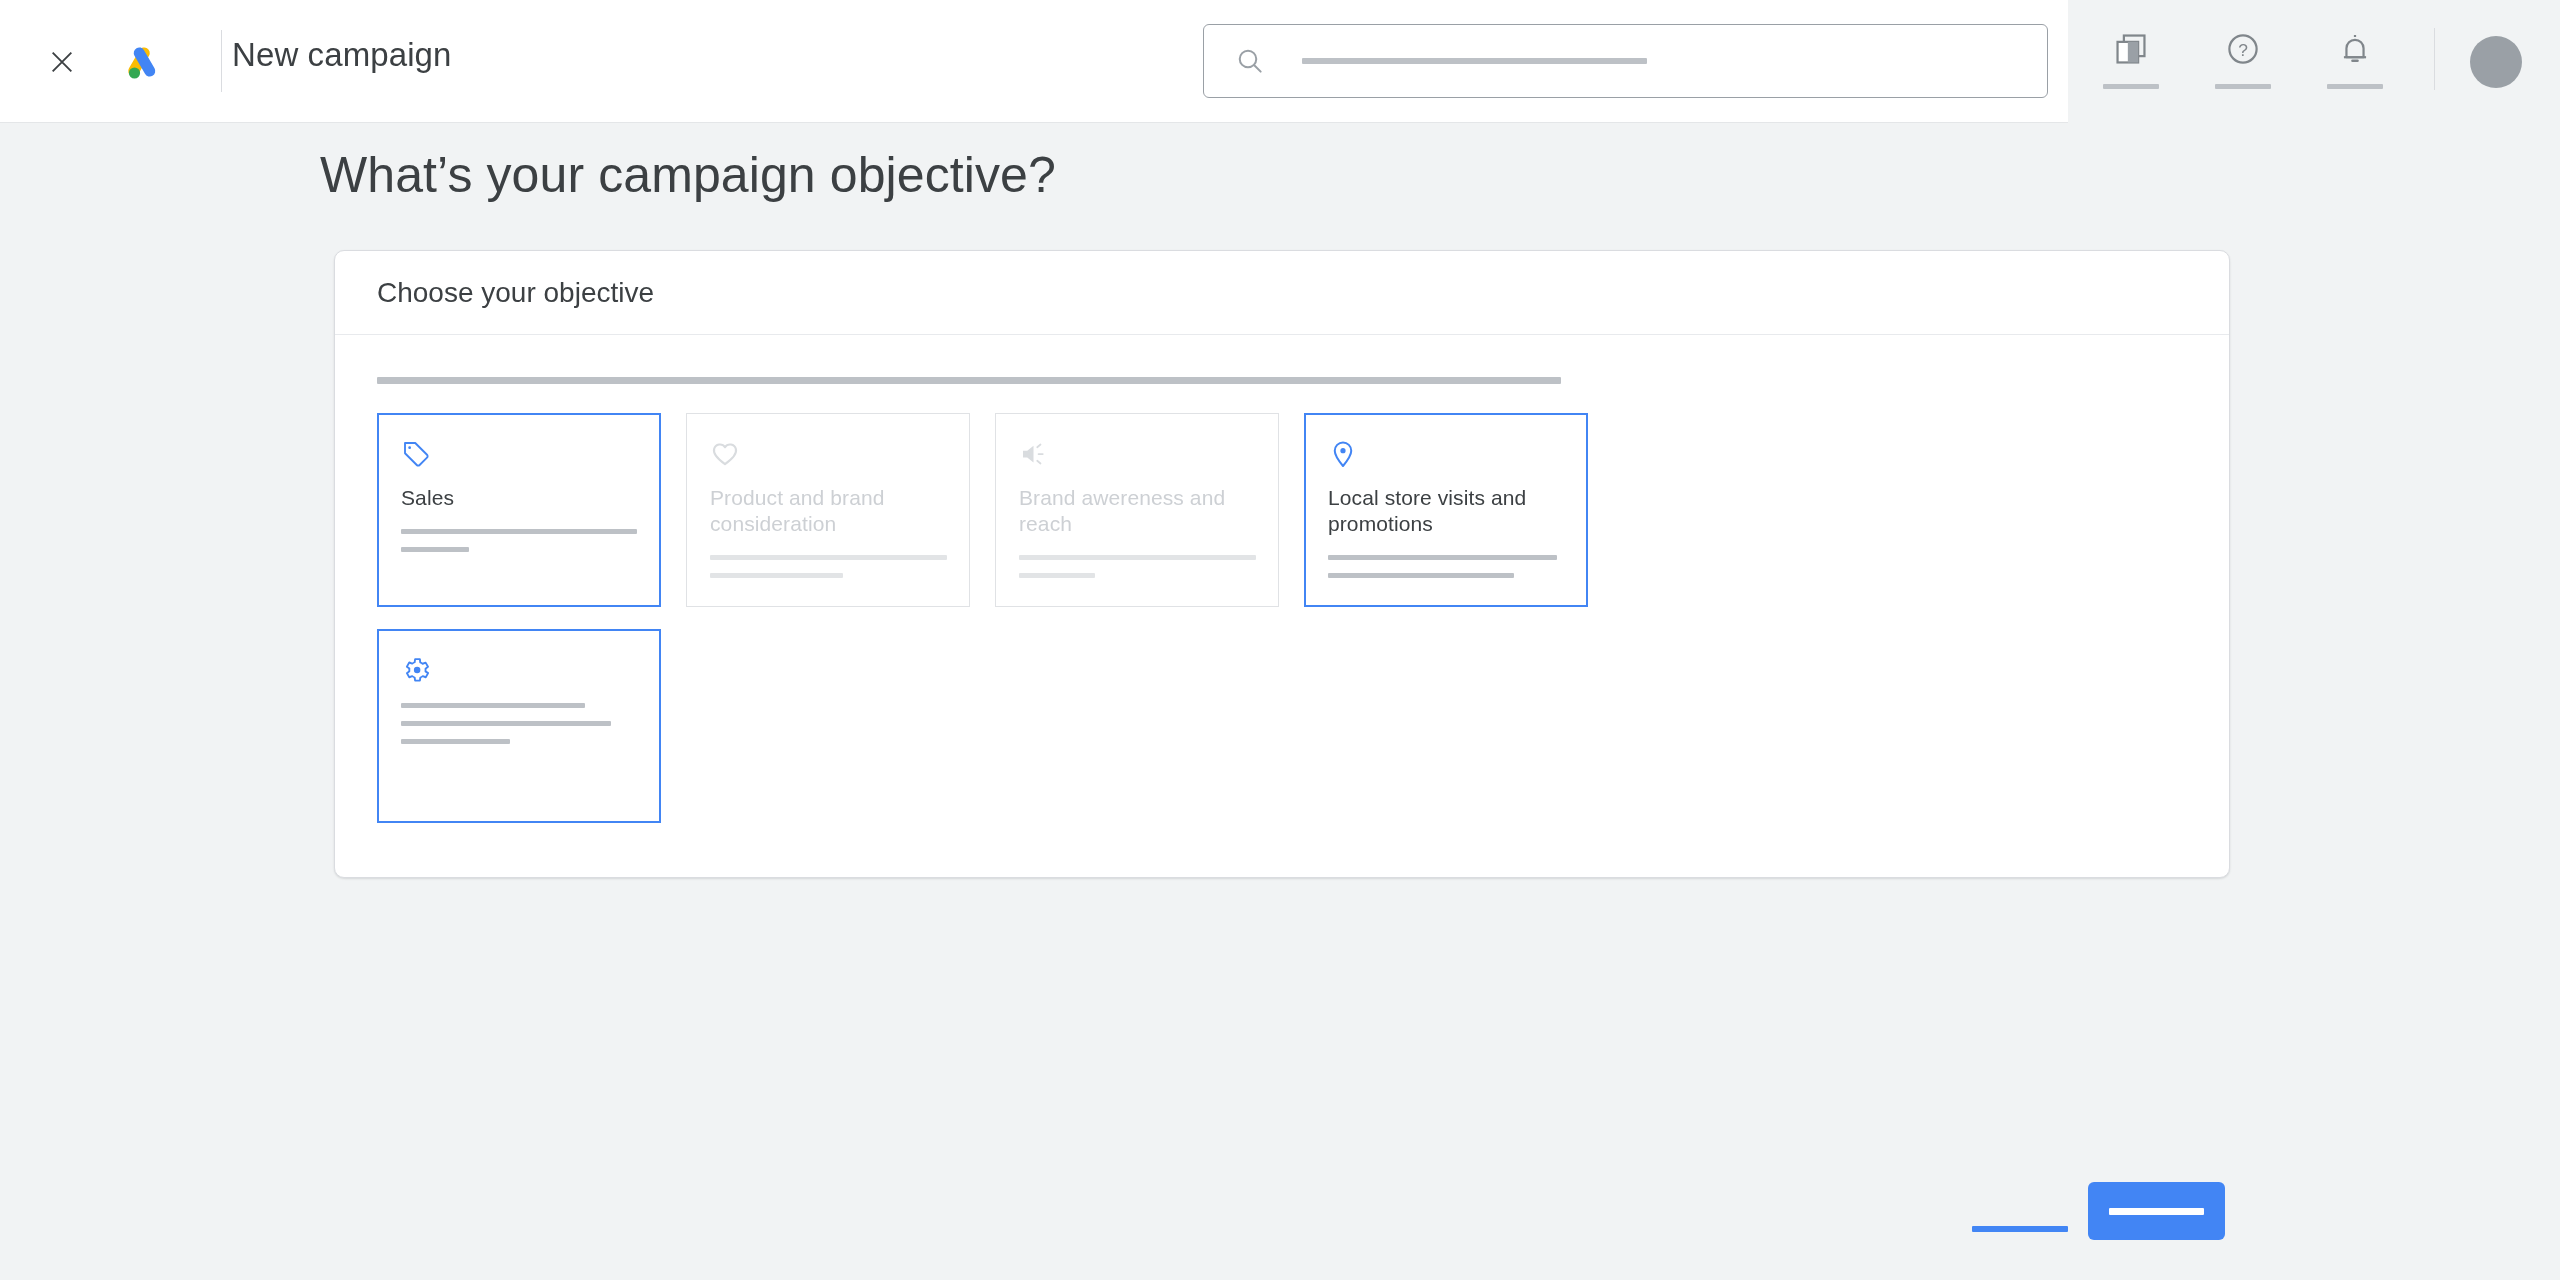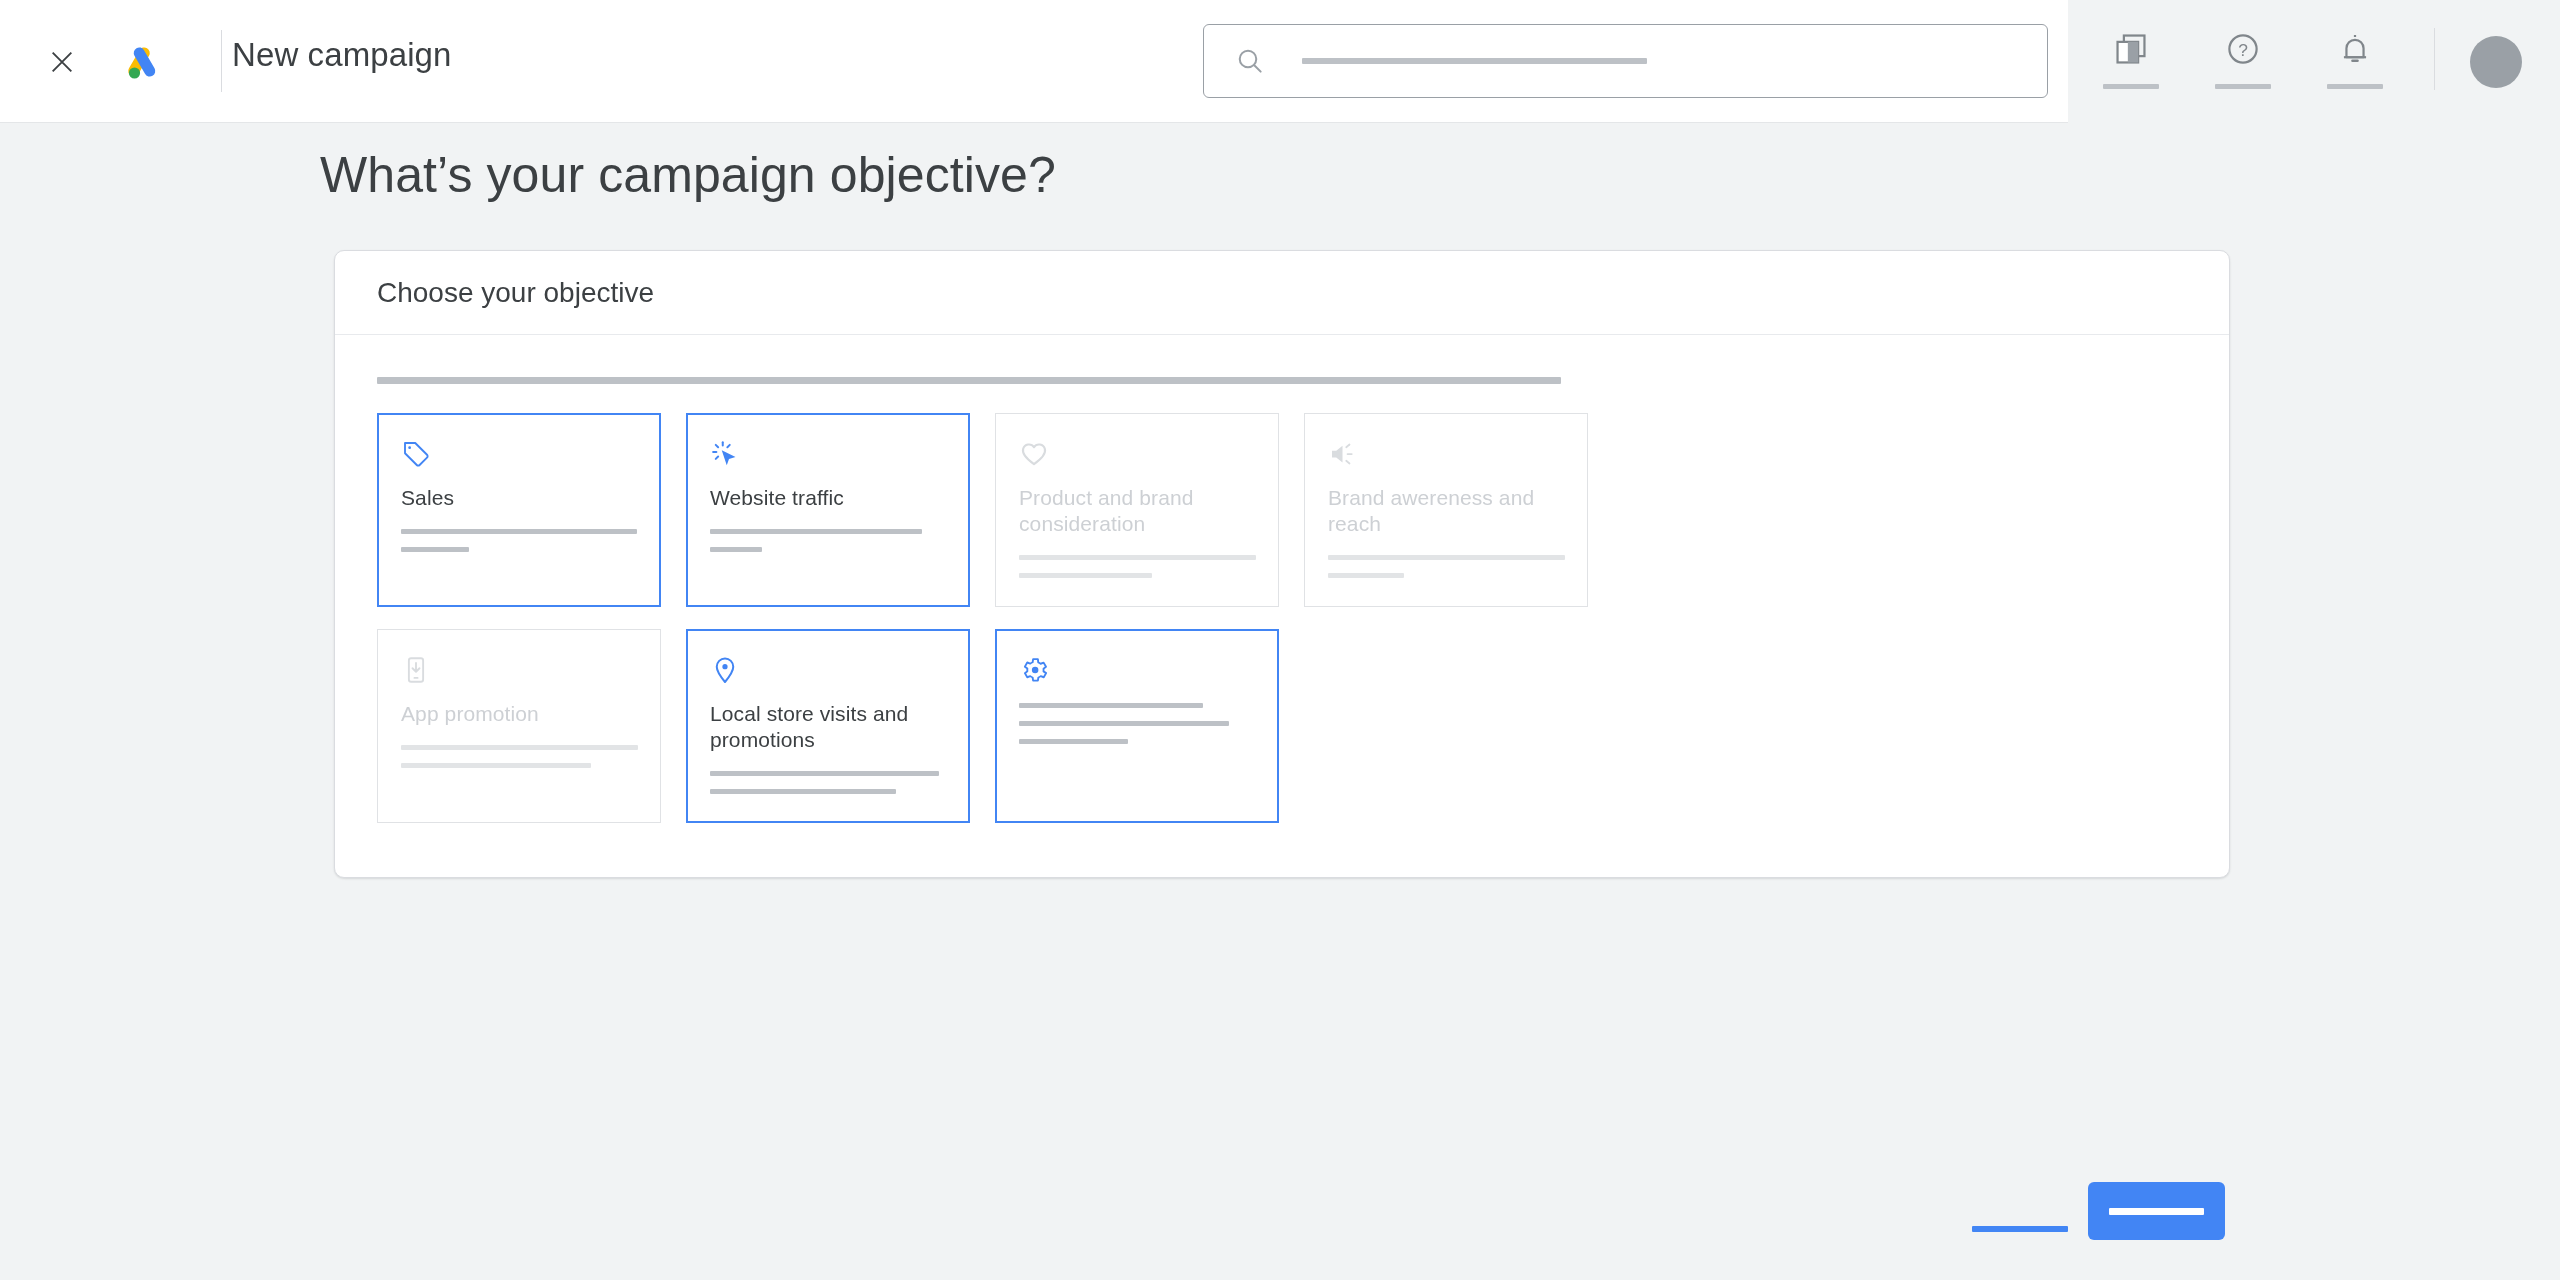--- a/index.html
+++ b/index.html
@@ -313,37 +313,20 @@
           <svg class="icon" viewBox="0 0 24 24">
             <path d="M3.2 3.2 h8.2 L20.8 12.6 a1.6 1.6 0 0 1 0 2.3 l-5.9 5.9 a1.6 1.6 0 0 1 -2.3 0 L3.2 11.4 z" fill="none" stroke="#4285f4" stroke-width="1.5" stroke-linejoin="round"></path>
             <circle cx="6.9" cy="6.9" r="1.1" fill="#4285f4"></circle>
           </svg>
           <div class="label">Sales</div>
           <div class="lines">
             <div class="ln" style="width: 100%;"></div>
             <div class="ln" style="width: 29%;"></div>
           </div>
         </div>
-        <div class="objcard">
-          <svg class="icon" viewBox="0 0 24 24">
-            <g stroke="#4285f4" stroke-width="1.6" stroke-linecap="round">
-              <path d="M10.2 2.6 v2.6"></path>
-              <path d="M4.6 4.7 l1.9 1.9"></path>
-              <path d="M2.5 10.3 h2.6"></path>
-              <path d="M4.6 15.9 l1.9-1.9"></path>
-              <path d="M15.8 4.7 l-1.9 1.9"></path>
-            </g>
-            <path d="M9.4 9.0 L20.4 14.3 L15.2 15.9 L13.4 21.0 z" fill="#4285f4"></path>
-          </svg>
-          <div class="label">Website traffic</div>
-          <div class="lines">
-            <div class="ln" style="width: 90%;"></div>
-            <div class="ln" style="width: 22%;"></div>
-          </div>
-        </div>
         <div class="objcard disabled">
           <svg class="icon" viewBox="0 0 24 24">
             <path d="M12 20.1 C 4.4 14.7 2.4 11.3 3.3 8.0 a4.8 4.8 0 0 1 8.7 -1.4 a4.8 4.8 0 0 1 8.7 1.4 c 0.9 3.3 -1.1 6.7 -8.7 12.1 z" fill="none" stroke="#d9dcdf" stroke-width="1.7" stroke-linejoin="round"></path>
           </svg>
           <div class="label">Product and brand consideration</div>
           <div class="lines">
             <div class="ln" style="width: 100%;"></div>
             <div class="ln" style="width: 56%;"></div>
           </div>
         </div>
@@ -355,32 +338,20 @@
               <path d="M15.6 12 h3.4"></path>
               <path d="M14.6 17.4 l2.6 2.2"></path>
             </g>
           </svg>
           <div class="label">Brand awereness and reach</div>
           <div class="lines">
             <div class="ln" style="width: 100%;"></div>
             <div class="ln" style="width: 32%;"></div>
           </div>
         </div>
-        <div class="objcard disabled">
-          <svg class="icon" viewBox="0 0 24 24">
-            <rect x="6.3" y="2.6" width="11.4" height="18.8" rx="1.8" fill="none" stroke="#d9dcdf" stroke-width="1.5"></rect>
-            <path d="M12 6.4 v6.6 M9.2 10.6 L12 13.4 L14.8 10.6" fill="none" stroke="#d9dcdf" stroke-width="1.5" stroke-linecap="round" stroke-linejoin="round"></path>
-            <rect x="10" y="17.6" width="4" height="1.4" rx="0.7" fill="#d9dcdf"></rect>
-          </svg>
-          <div class="label">App promotion</div>
-          <div class="lines">
-            <div class="ln" style="width: 100%;"></div>
-            <div class="ln" style="width: 80%;"></div>
-          </div>
-        </div>
         <div class="objcard">
           <svg class="icon" viewBox="0 0 24 24">
             <path d="M12 21.6 C 12 21.6 18.6 13.6 18.6 9.4 a6.6 6.6 0 1 0 -13.2 0 C 5.4 13.6 12 21.6 12 21.6 z" fill="none" stroke="#4285f4" stroke-width="1.6" stroke-linejoin="round"></path>
             <circle cx="12" cy="9.3" r="2.1" fill="#4285f4"></circle>
           </svg>
           <div class="label">Local store visits and promotions</div>
           <div class="lines">
             <div class="ln" style="width: 97%;"></div>
             <div class="ln" style="width: 79%;"></div>
           </div>

